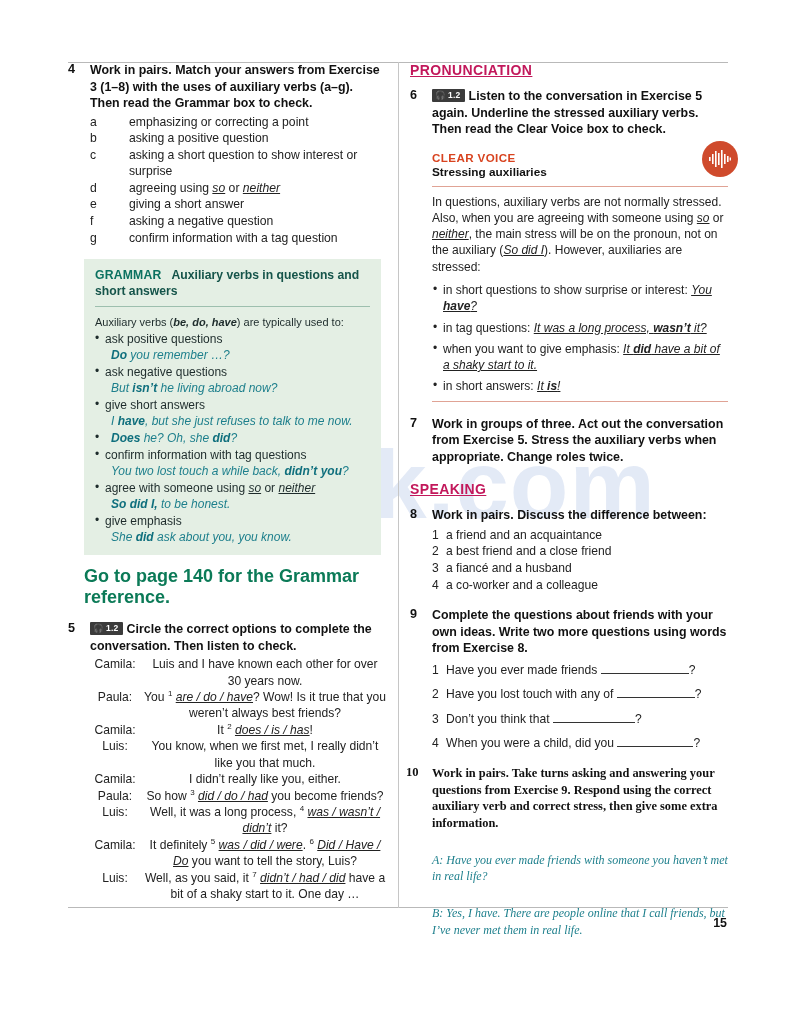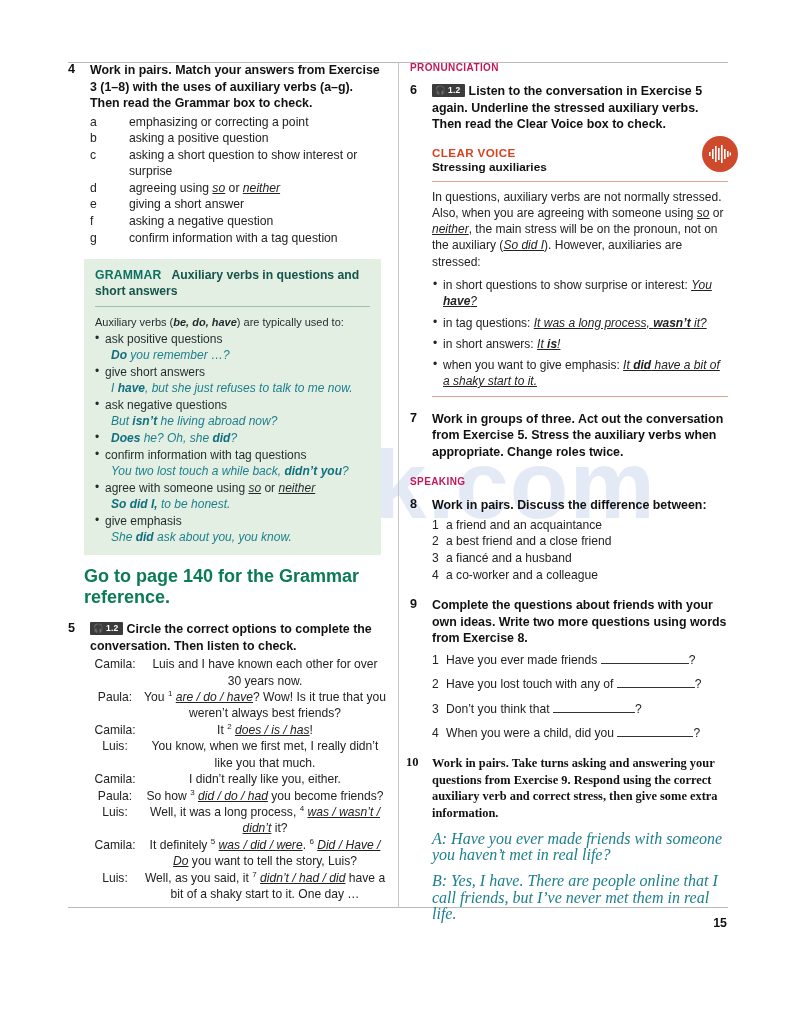--- a/index.html
+++ b/index.html
@@ -123,22 +123,22 @@
   table.dialogue td{
     vertical-align:top;
     font-size:12.1px;line-height:16.4px;color:#222;padding:0;text-align:center;
   }
   table.dialogue td.spk{width:50px;white-space:nowrap;padding-right:4px;}
   em{font-style:italic;text-decoration:underline;}
   sup{font-size:8px;vertical-align:super;line-height:0;}
 
   
   .sec-head{
-    font-weight:bold;font-size:10px;letter-spacing:.4px;
-    color:#c2185b;margin:0 0 10px 0;
+    font-weight:bold;font-size:14px;letter-spacing:.4px;
+    color:#c2185b;margin:0 0 10px 0;text-decoration:underline;
   }
   .sec-head.speaking{margin-top:16px;}
 
   
   .cv-wrap{position:relative;margin:13px 0 0 22px;width:296px;}
   .cv-label{font-weight:bold;font-size:11.6px;letter-spacing:.4px;color:#d8431f;}
   .cv-sub{font-weight:bold;font-size:11.8px;color:#111;margin-top:1px;}
   .cv-hr{height:1px;background:#e0a395;margin:7px 0 7px 0;}
   .cv-hr.bottom{margin:6px 0 0 0;}
   .cv-p{font-size:12px;line-height:16.3px;color:#222;}
@@ -162,21 +162,21 @@
   ul.qs li .mk{width:14px;flex:0 0 14px;}
   ul.qs li .tx{flex:1;}
   .blankline{
     display:inline-block;
     border-bottom:1px solid #333;
     height:11px;
     vertical-align:baseline;
   }
 
   .example{
-    font-style:italic;color:#1d7f8c;font-size:16px;line-height:16.2px;margin-top:10px;
+    font-style:italic;color:#1d7f8c;font-size:12px;line-height:16.2px;margin-top:21px;
   }
 
   .pagenum{
     position:absolute;right:66px;top:916px;
     font-size:12.4px;font-weight:bold;color:#111;
     z-index:3;
   }
 </style>
 </head>
 <body>
@@ -234,22 +234,22 @@
         <div class="grammar-head">
           <b>GRAMMAR</b>
           &nbsp;&nbsp;<span class="ghtitle">Auxiliary verbs in questions and short answers</span>
         </div>
         <div class="grammar-hr"></div>
         <div class="g-lead">
           <span>Auxiliary verbs (</span><b>be, do, have</b><span>) are typically used to:</span>
         </div>
         <ul class="gl">
           <li><span>ask positive questions</span><span class="g-ex"><b>Do</b> you remember …?</span></li>
+          <li><span>ask negative questions</span><span class="g-ex">But <b>isn’t</b> he living abroad now?</span></li>
           <li><span>give short answers</span><span class="g-ex">I <b>have</b>, but she just refuses to talk to me now.</span></li>
-          <li><span>ask negative questions</span><span class="g-ex">But <b>isn’t</b> he living abroad now?</span></li>
           <li><span class="g-ex"><b>Does</b> he? Oh, she <b>did</b>?</span></li>
           <li><span>confirm information with tag questions</span><span class="g-ex">You two lost touch a while back, <b>didn’t you</b>?</span></li>
           <li><span>agree with someone using <em>so</em> or <em>neither</em></span><span class="g-ex"><b>So did I,</b> to be honest.</span></li>
           <li><span>give emphasis</span><span class="g-ex">She <b>did</b> ask about you, you know.</span></li>
         </ul>
       </div>
 
       <div class="grammar-ref">Go to page 140 for the Grammar reference.</div>
 
       <div class="ex" style="margin-top:13px;">
@@ -331,22 +331,22 @@
             </g>
           </svg>
         </div>
         <div class="cv-label">CLEAR VOICE</div>
         <div class="cv-sub">Stressing auxiliaries</div>
         <div class="cv-hr"></div>
         <div class="cv-p">In questions, auxiliary verbs are not normally stressed. Also, when you are agreeing with someone using <em>so</em> or <em>neither</em>, the main stress will be on the pronoun, not on the auxiliary (<em>So did I</em>). However, auxiliaries are stressed:</div>
         <ul class="cvl">
           <li>in short questions to show surprise or interest: <em>You <b>have</b>?</em></li>
           <li>in tag questions: <em>It was a long process, <b>wasn’t</b> it?</em></li>
+          <li>when you want to give emphasis: <em>It <b>did</b> have a bit of a shaky start to it.</em></li>
           <li>in short answers: <em>It <b>is</b>!</em></li>
-          <li>when you want to give emphasis: <em>It <b>did</b> have a bit of a shaky start to it.</em></li>
         </ul>
         <div class="cv-hr bottom"></div>
       </div>
 
       <div class="ex" style="margin-top:14px;">
         <div class="ex-num">7</div>
         <div class="ex-body">
           <div class="ex-instr">Work in groups of three. Act out the conversation from Exercise 5. Stress the auxiliary verbs when appropriate. Change roles twice.</div>
         </div>
       </div>

